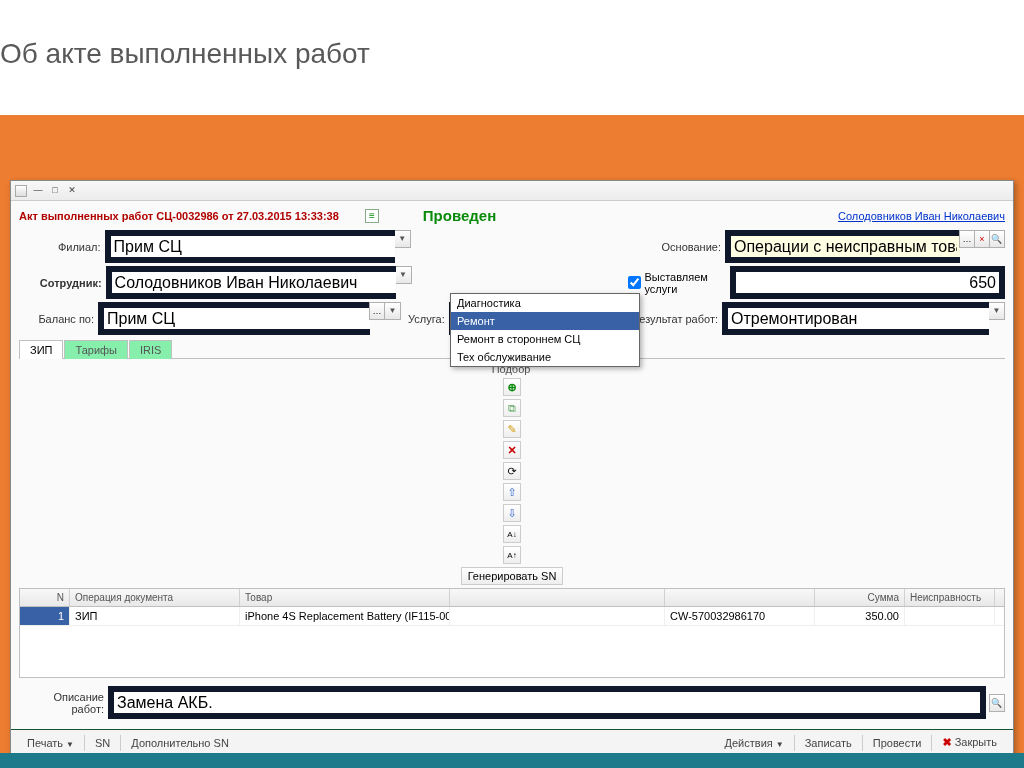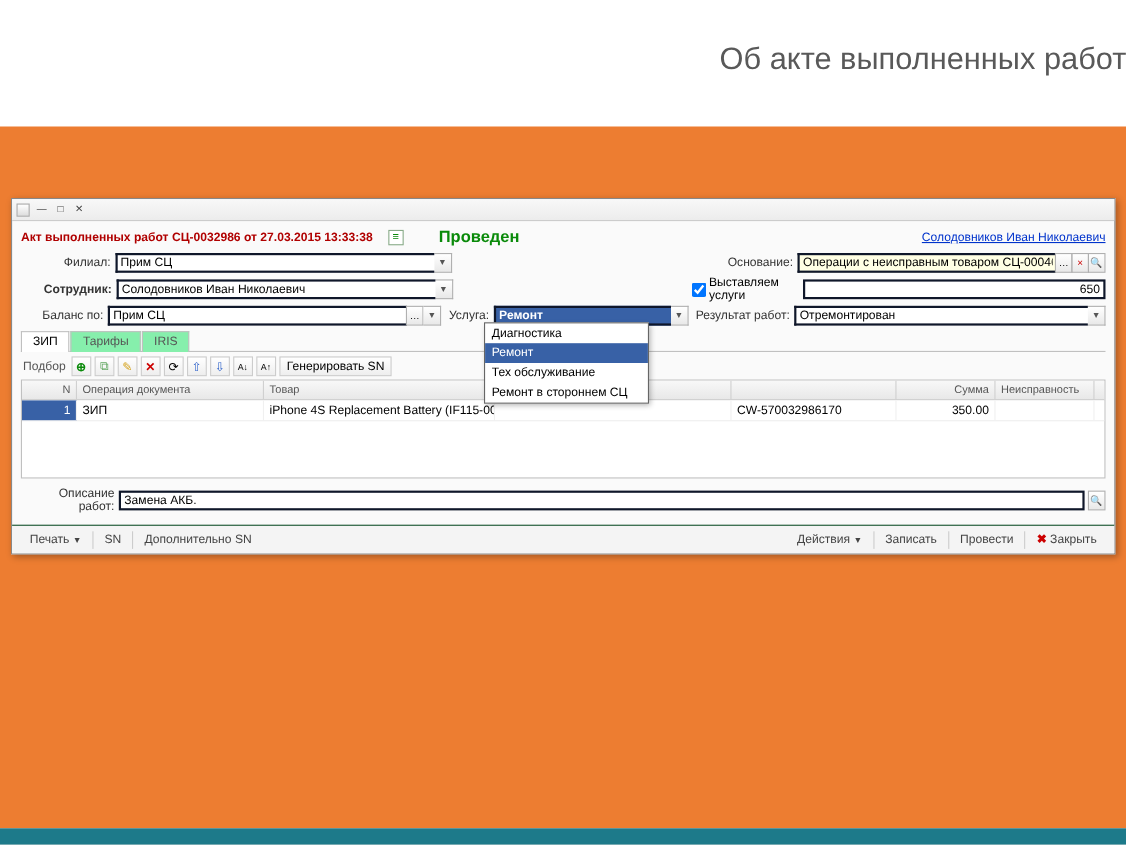--- a/index.html
+++ b/index.html
@@ -1,52 +1,52 @@
 <!DOCTYPE html>
 <html><head>
 <meta charset="utf-8">
 <style>
   * { box-sizing: border-box; margin: 0; padding: 0; }
   body { font-family: Arial, sans-serif; font-size: 11px; background: #fff; width: 1024px; height: 768px; overflow: hidden; }
   .slide-wrapper { width: 1024px; height: 768px; background: #fff; position: relative; }
-  .slide-title { text-align: right; font-size: 28px; color: #595959; padding: 38px 0 20px; font-weight: 400; }
+  .slide-title { text-align: left; font-size: 28px; color: #595959; padding: 38px 0 20px; font-weight: 400; }
   .orange-bg { background: #ed7d31; position: absolute; top: 115px; bottom: 15px; left: 0; right: 0; padding: 65px 10px 10px; }
   .bottom-teal { position: absolute; bottom: 0; left: 0; right: 0; height: 15px; background: #1d7a8a; }
   
   .window { background: #fafafa; border: 1px solid #888; box-shadow: 2px 2px 6px rgba(0,0,0,0.3); }
   .titlebar { display: flex; align-items: center; padding: 2px 4px; background: linear-gradient(#f8f8f8,#ececec); border-bottom: 1px solid #ccc; height: 20px; }
   .title-icon { width: 12px; height: 12px; background: linear-gradient(#fff,#ddd); border:1px solid #aaa; margin-right: 4px; }
   .title-text { flex:1; font-size: 11px; color: #333; white-space: nowrap; overflow: hidden; }
   .win-ctrl { display: flex; gap: 3px; }
   .win-btn { width: 14px; height: 12px; font-size: 9px; text-align: center; line-height: 10px; color: #444; cursor: pointer; }
   
   .content { padding: 6px 8px 4px; }
-  .doc-header { display: flex; align-items: center; margin-bottom: 6px; gap: 12px; }
+  .doc-header { display: flex; align-items: center; margin-bottom: 6px; gap: 24px; }
   .doc-title { color: #b00000; font-weight: bold; font-size: 11px; }
   .status-badge { color: #0a8a0a; font-weight: bold; font-size: 15px; margin-left: 20px; }
   .user-link { margin-left: auto; color: #0033cc; text-decoration: underline; cursor: pointer; font-size: 11px; }
   .green-icon { width: 14px; height: 14px; display:inline-flex; align-items:center; justify-content:center; background:#fff; border:1px solid #8a8; color:#0a8a0a; font-size:10px; margin-left:2px;}
   
   .form-row { display: flex; align-items: center; margin-bottom: 3px; gap: 4px; }
   .form-label { text-align: right; color: #333; }
   .lbl-w1 { width: 85px; }
   .lbl-w2 { width: 100px; }
   .bold { font-weight: bold; }
-  input[type=text], .tinput { height: 18px; border: 2px solid #0f172a; background: #fff; padding: 0 3px; font-size: 11px; font-family: inherit; }
+  input[type=text], .tinput { height: 33px; border: 6px solid #0f172a; background: #fff; padding: 0 3px; font-size: 16px; font-family: inherit; }
   .combo { display: flex; }
   .combo input { border-right: none; }
   .combo-btn { width: 16px; height: 18px; border: 1px solid #b0b0b0; background: linear-gradient(#fff,#e8e8e8); text-align: center; font-size: 8px; color: #555; line-height: 16px; cursor: pointer; border-left: none; }
   .mini-btn { width: 16px; height: 18px; border: 1px solid #b0b0b0; background: linear-gradient(#fff,#e8e8e8); text-align:center; font-size:9px; line-height:16px; cursor:pointer; margin-left:-1px; }
   .checkbox-wrap { display: inline-flex; align-items: center; gap: 3px; }
   
   .tabs-bar { display: flex; border-bottom: 1px solid #c0c0c0; margin-top: 4px; }
   .tab { padding: 3px 10px; border: 1px solid #c0c0c0; border-bottom: none; background: #86efac; margin-right: 1px; cursor: pointer; position: relative; top: 1px; color:#555; }
   .tab.active { background: #fff; font-weight: normal; color:#000; }
   
-  .toolbar { display: flex; align-items: center; gap: 3px; padding: 4px 2px 3px; }
+  .toolbar { display: flex; align-items: center; gap: 3px; padding: 4px 2px 3px; flex-direction: column; }
   .tb-label { color: #555; margin-right: 2px; }
   .tb-btn { width: 18px; height: 18px; border: 1px solid #ccc; background: linear-gradient(#fff,#eee); display:flex; align-items:center; justify-content:center; cursor:pointer; font-size:11px; }
   .tb-btn.green { color: #0a8a0a; font-weight:bold; }
   .tb-btn.pencil { color: #d4a017; }
   .tb-btn.red { color: #c00; font-weight:bold; }
   .tb-btn.blue { color: #3366cc; }
   .tb-text-btn { height: 18px; padding: 0 6px; border: 1px solid #ccc; background: linear-gradient(#fff,#eee); display:flex; align-items:center; cursor:pointer; }
   
   .grid { border: 1px solid #c0c0c0; background: #fff; height: 90px; overflow: hidden; }
   .grid-header { display: flex; background: linear-gradient(#f8f8f8,#e8e8e8); border-bottom: 1px solid #c0c0c0; }
@@ -189,25 +189,25 @@
             <div class="g-cell c-def"></div>
           </div>
         </div>
 
         <div class="desc-row">
           <span class="form-label lbl-w1">Описание работ:</span>
           <input type="text" class="desc-input" value="Замена АКБ." style="">
           <div class="mini-btn">🔍</div>
         </div>
 
-        <div class="dropdown-panel" style="left:429px; top:92px; width:150px;">
+        <div class="dropdown-panel" style="left:439px; top:92px; width:190px;">
           <div class="dd-item">Диагностика</div>
           <div class="dd-item selected">Ремонт</div>
+          <div class="dd-item">Ремонт в стороннем СЦ</div>
           <div class="dd-item">Тех обслуживание</div>
-          <div class="dd-item">Ремонт в стороннем СЦ</div>
         </div>
 
       </div>
 
       <div class="footer-bar">
         <span class="fb-btn"><span>Печать</span> <span style="font-size:8px;">▼</span></span>
         <span class="fb-sep"></span>
         <span class="fb-btn">SN</span>
         <span class="fb-sep"></span>
         <span class="fb-btn">Дополнительно SN</span>

